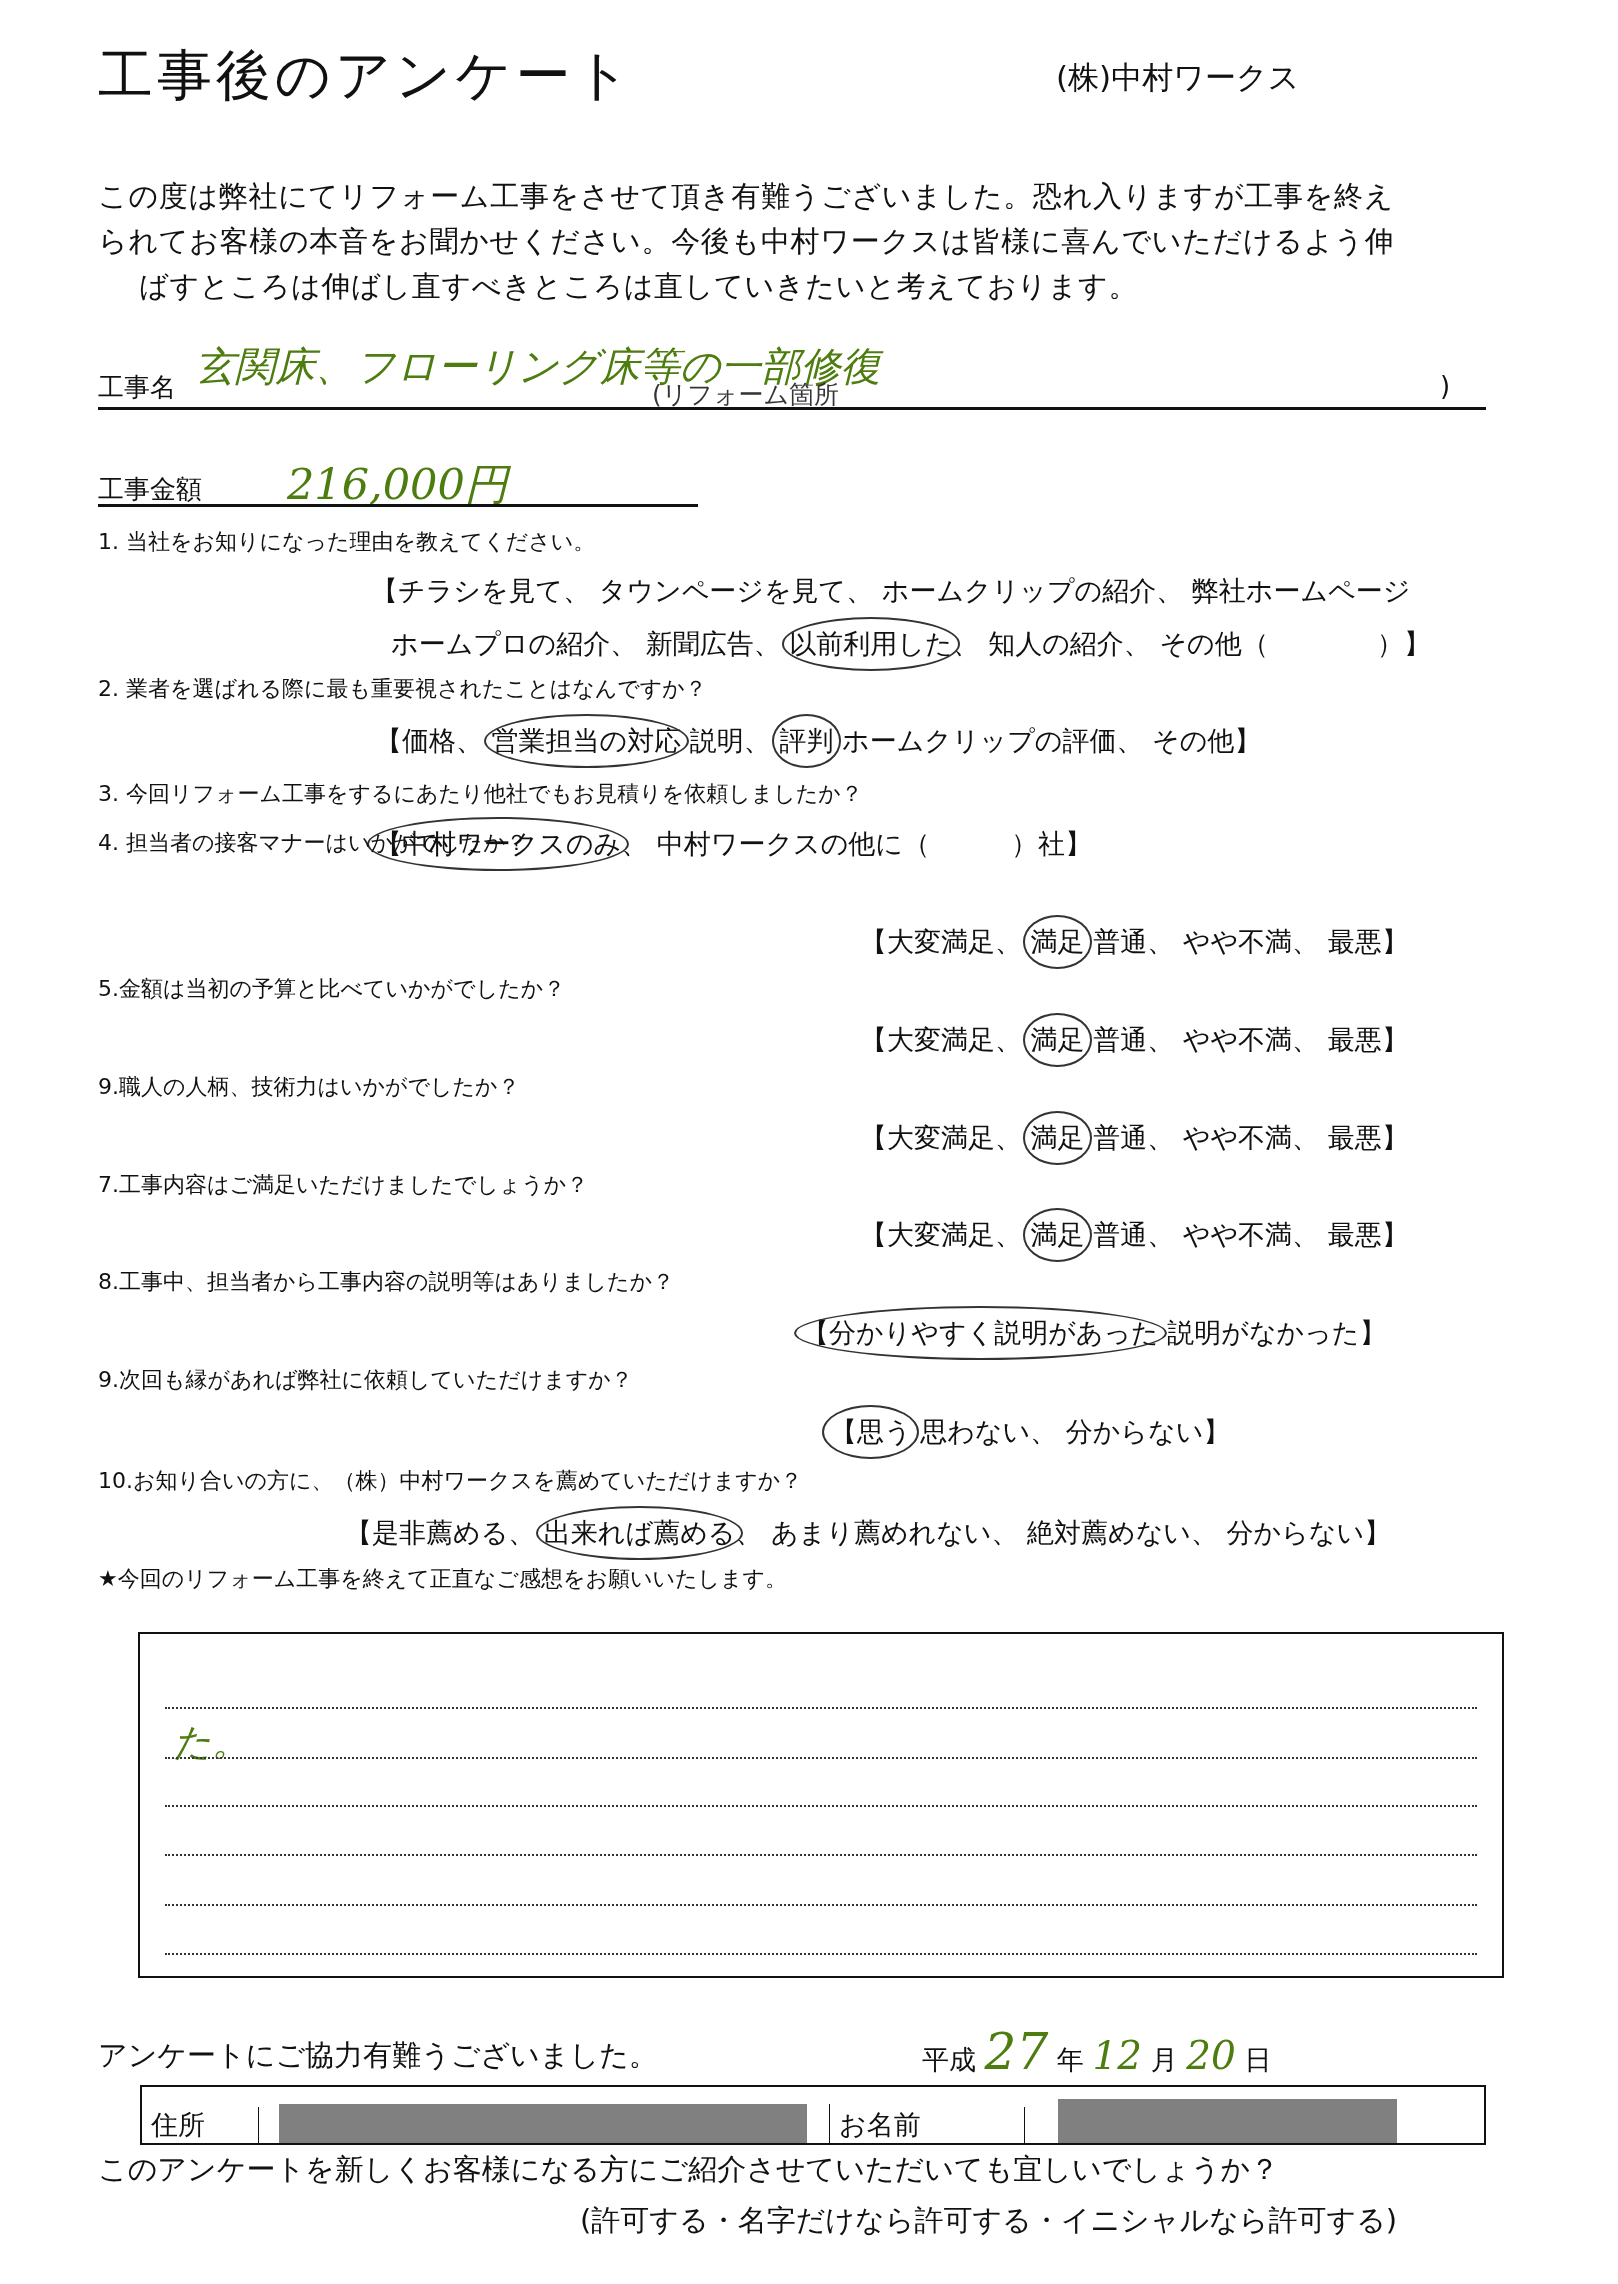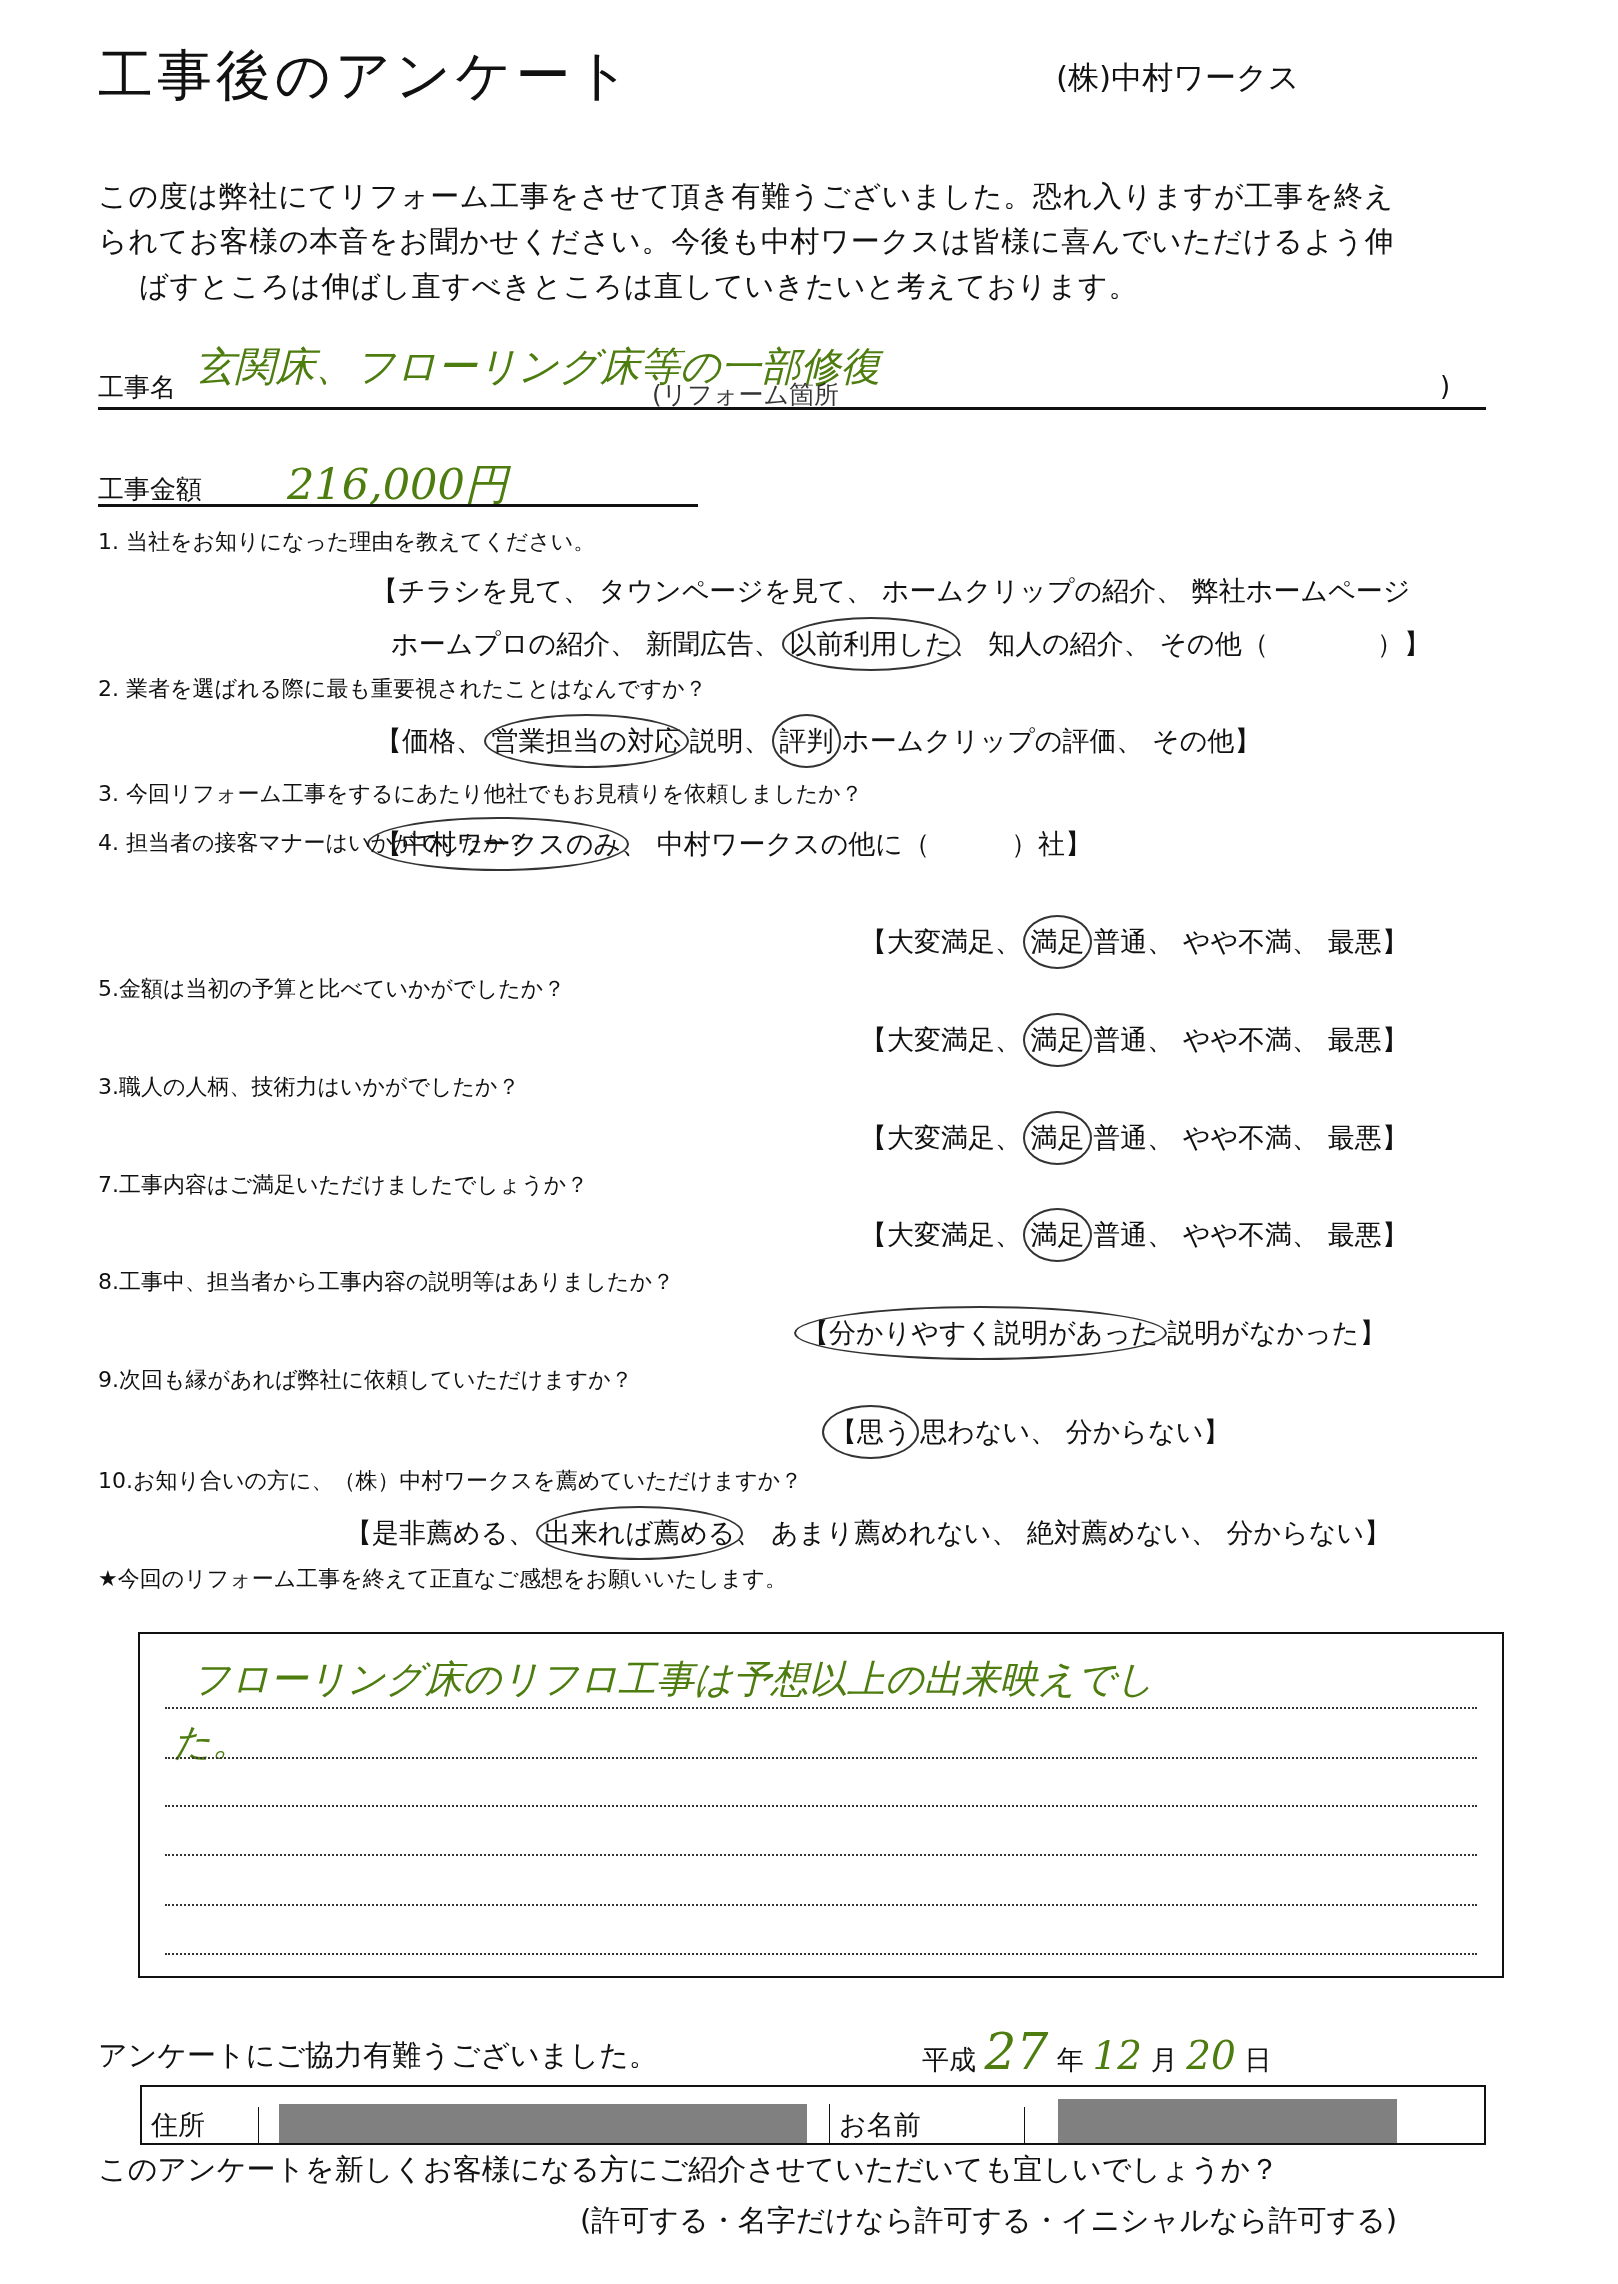--- a/index.html
+++ b/index.html
@@ -90,21 +90,21 @@
 
 <div class="abs q" style="top:974px;">5.金額は当初の予算と比べていかがでしたか？</div>
 <div class="abs opts" style="left:860px; top:1022px;">
   <span class="opt">【大変満足</span>、
   <span class="opt circ">満足</span>
   <span class="opt">普通</span>、
   <span class="opt">やや不満</span>、
   <span class="opt">最悪】</span>
 </div>
 
-<div class="abs q" style="top:1072px;">3.職人の人柄、技術力はいかがでしたか？</div>
+<div class="abs q" style="top:1072px;">9.職人の人柄、技術力はいかがでしたか？</div>
 <div class="abs opts" style="left:860px; top:1120px;">
   <span class="opt">【大変満足</span>、
   <span class="opt circ">満足</span>
   <span class="opt">普通</span>、
   <span class="opt">やや不満</span>、
   <span class="opt">最悪】</span>
 </div>
 
 <div class="abs q" style="top:1170px;">7.工事内容はご満足いただけましたでしょうか？</div>
 <div class="abs opts" style="left:860px; top:1217px;">
@@ -133,21 +133,20 @@
   <span class="opt">【是非薦める</span>、
   <span class="opt circ">出来れば薦める</span>、
   <span class="opt">あまり薦めれない</span>、
   <span class="opt">絶対薦めない</span>、
   <span class="opt">分からない】</span>
 </div>
 
 <div class="abs q" style="left:98px; top:1564px;">★今回のリフォーム工事を終えて正直なご感想をお願いいたします。</div>
 
 <div class="box">
-  <div class="comment hand" style="top:19.5px;">フローリング床のリフロ工事は予想以上の出来映えでし</div>
   <div class="dotline" style="top:73px;"></div>
   <div class="comment hand" style="left:33px; top:83px;">た。</div>
   <div class="dotline" style="top:123px;"></div>
   <div class="dotline" style="top:171px;"></div>
   <div class="dotline" style="top:220px;"></div>
   <div class="dotline" style="top:270px;"></div>
   <div class="dotline" style="top:319px;"></div>
 </div>
 
 <div class="abs" style="left:98px; top:2036px; font-size:29px;">アンケートにご協力有難うございました。</div>

